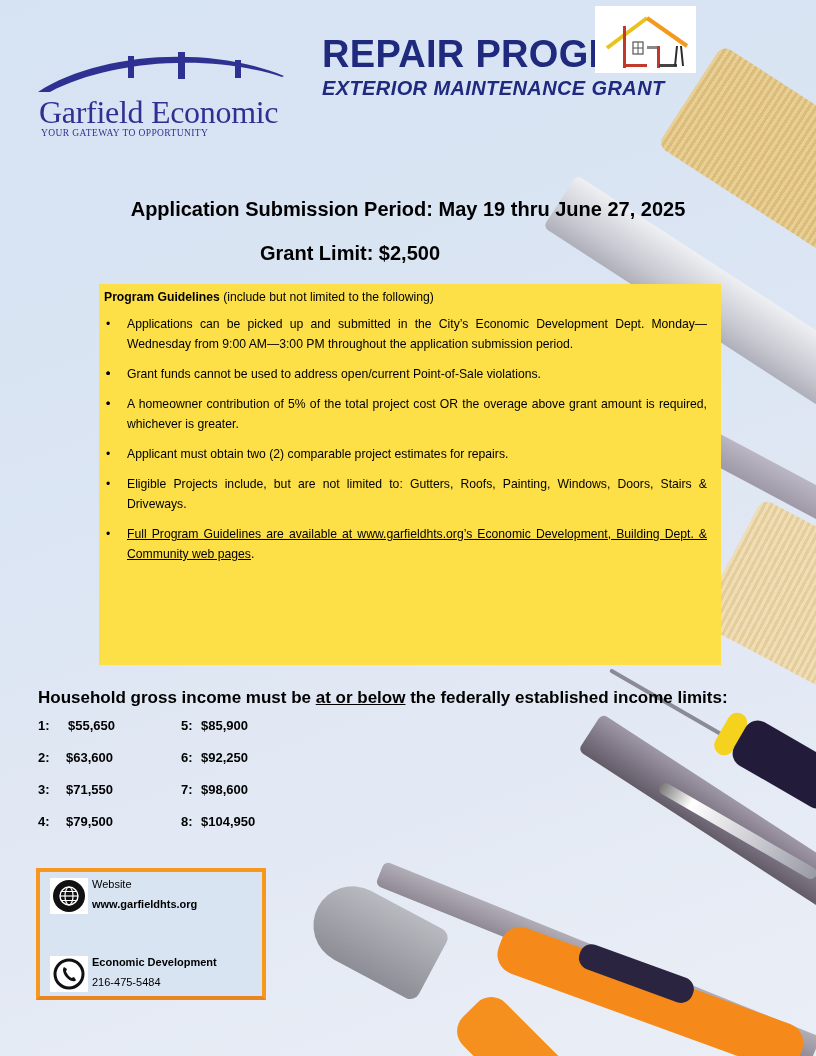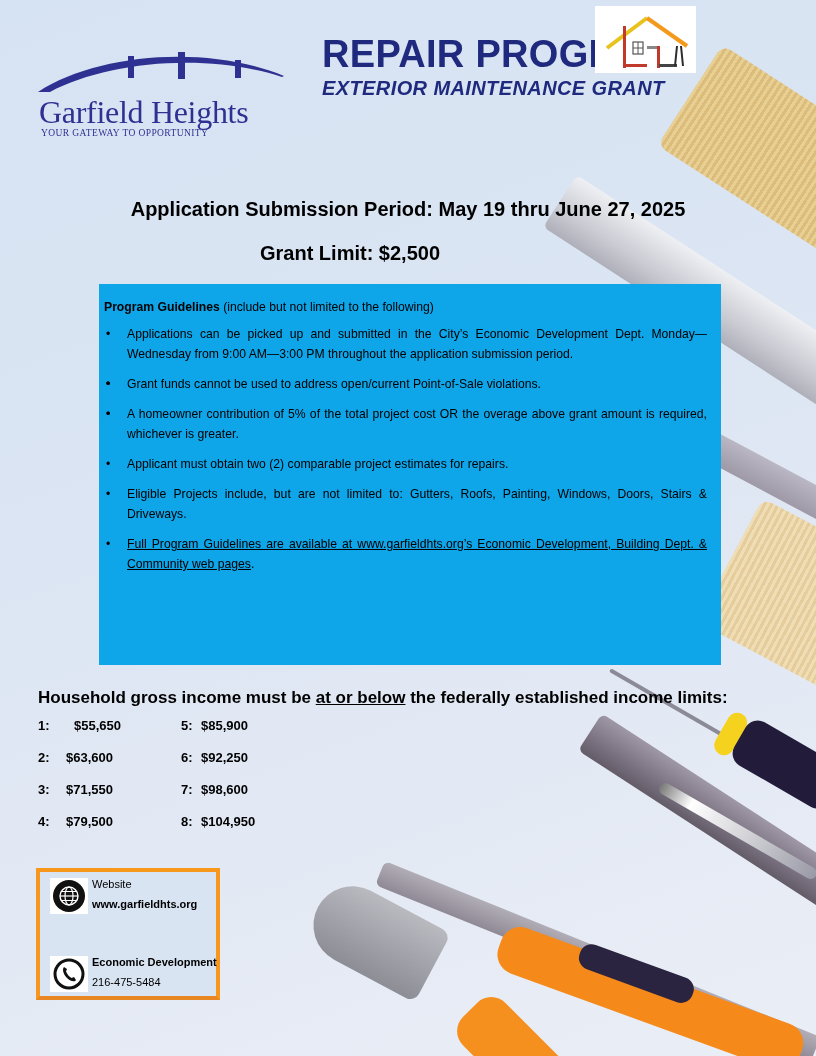--- a/index.html
+++ b/index.html
@@ -43,37 +43,37 @@
   .title { position:absolute; left:322px; top:32px; color:#1f2a7e; font-weight:bold; }
   .t1 { font-size:38px; line-height:40px; white-space:nowrap; letter-spacing:0.3px; }
   .t2 { font-size:38px; line-height:44px; white-space:nowrap; letter-spacing:0.3px; }
   .t3 { font-size:20px; line-height:24px; white-space:nowrap; letter-spacing:0.4px;font-style:italic; }
   .house { position:absolute; left:595px; top:6px; width:101px; height:67px; background:#fff; }
 
   .period { position:absolute; left:0; width:816px; top:198px; text-align:center; font-weight:bold; font-size:20px; }
   .limit { position:absolute; left:0; width:700px; top:242px; text-align:center; font-weight:bold; font-size:20px; }
 
   
-  .guide { position:absolute; left:99px; top:284px; width:622px; height:381px; background:#0ea5e9; box-sizing:border-box; padding:16px 14px 0 5px; font-size:12.2px; }
+  .guide { position:absolute; left:99px; top:284px; width:622px; height:381px; background:#fde047; box-sizing:border-box; padding:6px 14px 0 5px; font-size:12.2px; }
   .guide-head { margin-bottom:10px; }
   .guide-head b { font-weight:bold; }
   .guide ul { list-style:none; margin:0; padding:0; }
   .guide li { position:relative; padding-left:23px; margin-bottom:10px; line-height:20px; text-align:justify; }
   .guide li .bullet { position:absolute; left:2px; top:0; }
   .underline { text-decoration:underline; }
 
   .income-head { position:absolute; left:38px; top:688px; font-size:17px; font-weight:bold; white-space:nowrap; }
   .income-head u { text-decoration:underline; }
   .income { position:absolute; left:38px; top:718px; font-size:13px; font-weight:bold; }
   .income-row { position:absolute; white-space:nowrap; }
   .ic-num { position:absolute; left:0; }
   .ic-val { position:absolute; }
 
   
-  .contact { position:absolute; left:36px; top:868px; width:184px; height:132px; border:4px solid #f7981d; border-bottom-color:#e88621; box-sizing:border-box; background:#d9e4f2; }
+  .contact { position:absolute; left:36px; top:868px; width:230px; height:132px; border:4px solid #f7981d; border-bottom-color:#e88621; box-sizing:border-box; background:#d9e4f2; }
   .c-icon { position:absolute; width:38px; height:36px; background:#fff; display:flex; align-items:center; justify-content:center; }
   .c-label { position:absolute; font-size:11px; white-space:nowrap; }
   .c-value { position:absolute; font-size:11px; font-weight:bold; white-space:nowrap; }
 </style>
 </head>
 <body>
 
 <div class="tool brush1-handle"></div>
 <div class="tool brush1-bristle"></div>
 <div class="tool brush2-handle"></div>
@@ -89,21 +89,21 @@
 <div class="tool pliers-h1b"></div>
 <div class="tool pliers-head"></div>
 
 <div class="logo">
   <svg class="logo-svg" width="250" height="60" viewBox="0 0 250 60">
     <path d="M2 48 C 60 10, 170 0, 248 32 L 246 33 C 170 8, 70 18, 14 48 Z" fill="#2e3192"></path>
     <rect x="92" y="12" width="6" height="22" fill="#2e3192"></rect>
     <rect x="142" y="8" width="7" height="27" fill="#2e3192"></rect>
     <rect x="199" y="16" width="6" height="18" fill="#2e3192"></rect>
   </svg>
-  <div class="logo-name">Garfield Heights</div>
+  <div class="logo-name">Garfield Economic</div>
   <div class="logo-tag">YOUR GATEWAY TO OPPORTUNITY</div>
 </div>
 
 <div class="title">
   <div class="t2">REPAIR PROGRAM</div>
   <div class="t3">EXTERIOR MAINTENANCE GRANT</div>
 </div>
 <div class="house">
   <svg width="101" height="67" viewBox="0 0 101 67">
     <line x1="12" y1="42" x2="52" y2="12" stroke="#e8c31e" stroke-width="4"></line>
@@ -139,21 +139,21 @@
     <li><span class="bullet">•</span><span class="underline">Full Program Guidelines are available at www.garfieldhts.org’s Economic Development, Building Dept. &amp; Community web pages</span><span>.</span></li>
   </ul>
 </div>
 
 <div class="income-head">
   <span>Household gross income must be </span><u>at or below</u><span> the federally established income limits:</span>
 </div>
 <div class="income">
   <div class="income-row" style="left:0;top:0;">
       <span class="ic-num">1:</span>
-      <span class="ic-val" style="left:36px;text-align:right;">$55,650</span>
+      <span class="ic-val" style="left:30px;text-align:right;">$55,650</span>
     </div>
   <div class="income-row" style="left:0;top:32px;">
       <span class="ic-num">2:</span>
       <span class="ic-val" style="left:28px;">$63,600</span>
     </div>
   <div class="income-row" style="left:0;top:64px;">
       <span class="ic-num">3:</span>
       <span class="ic-val" style="left:28px;">$71,550</span>
     </div>
   <div class="income-row" style="left:0;top:96px;">

